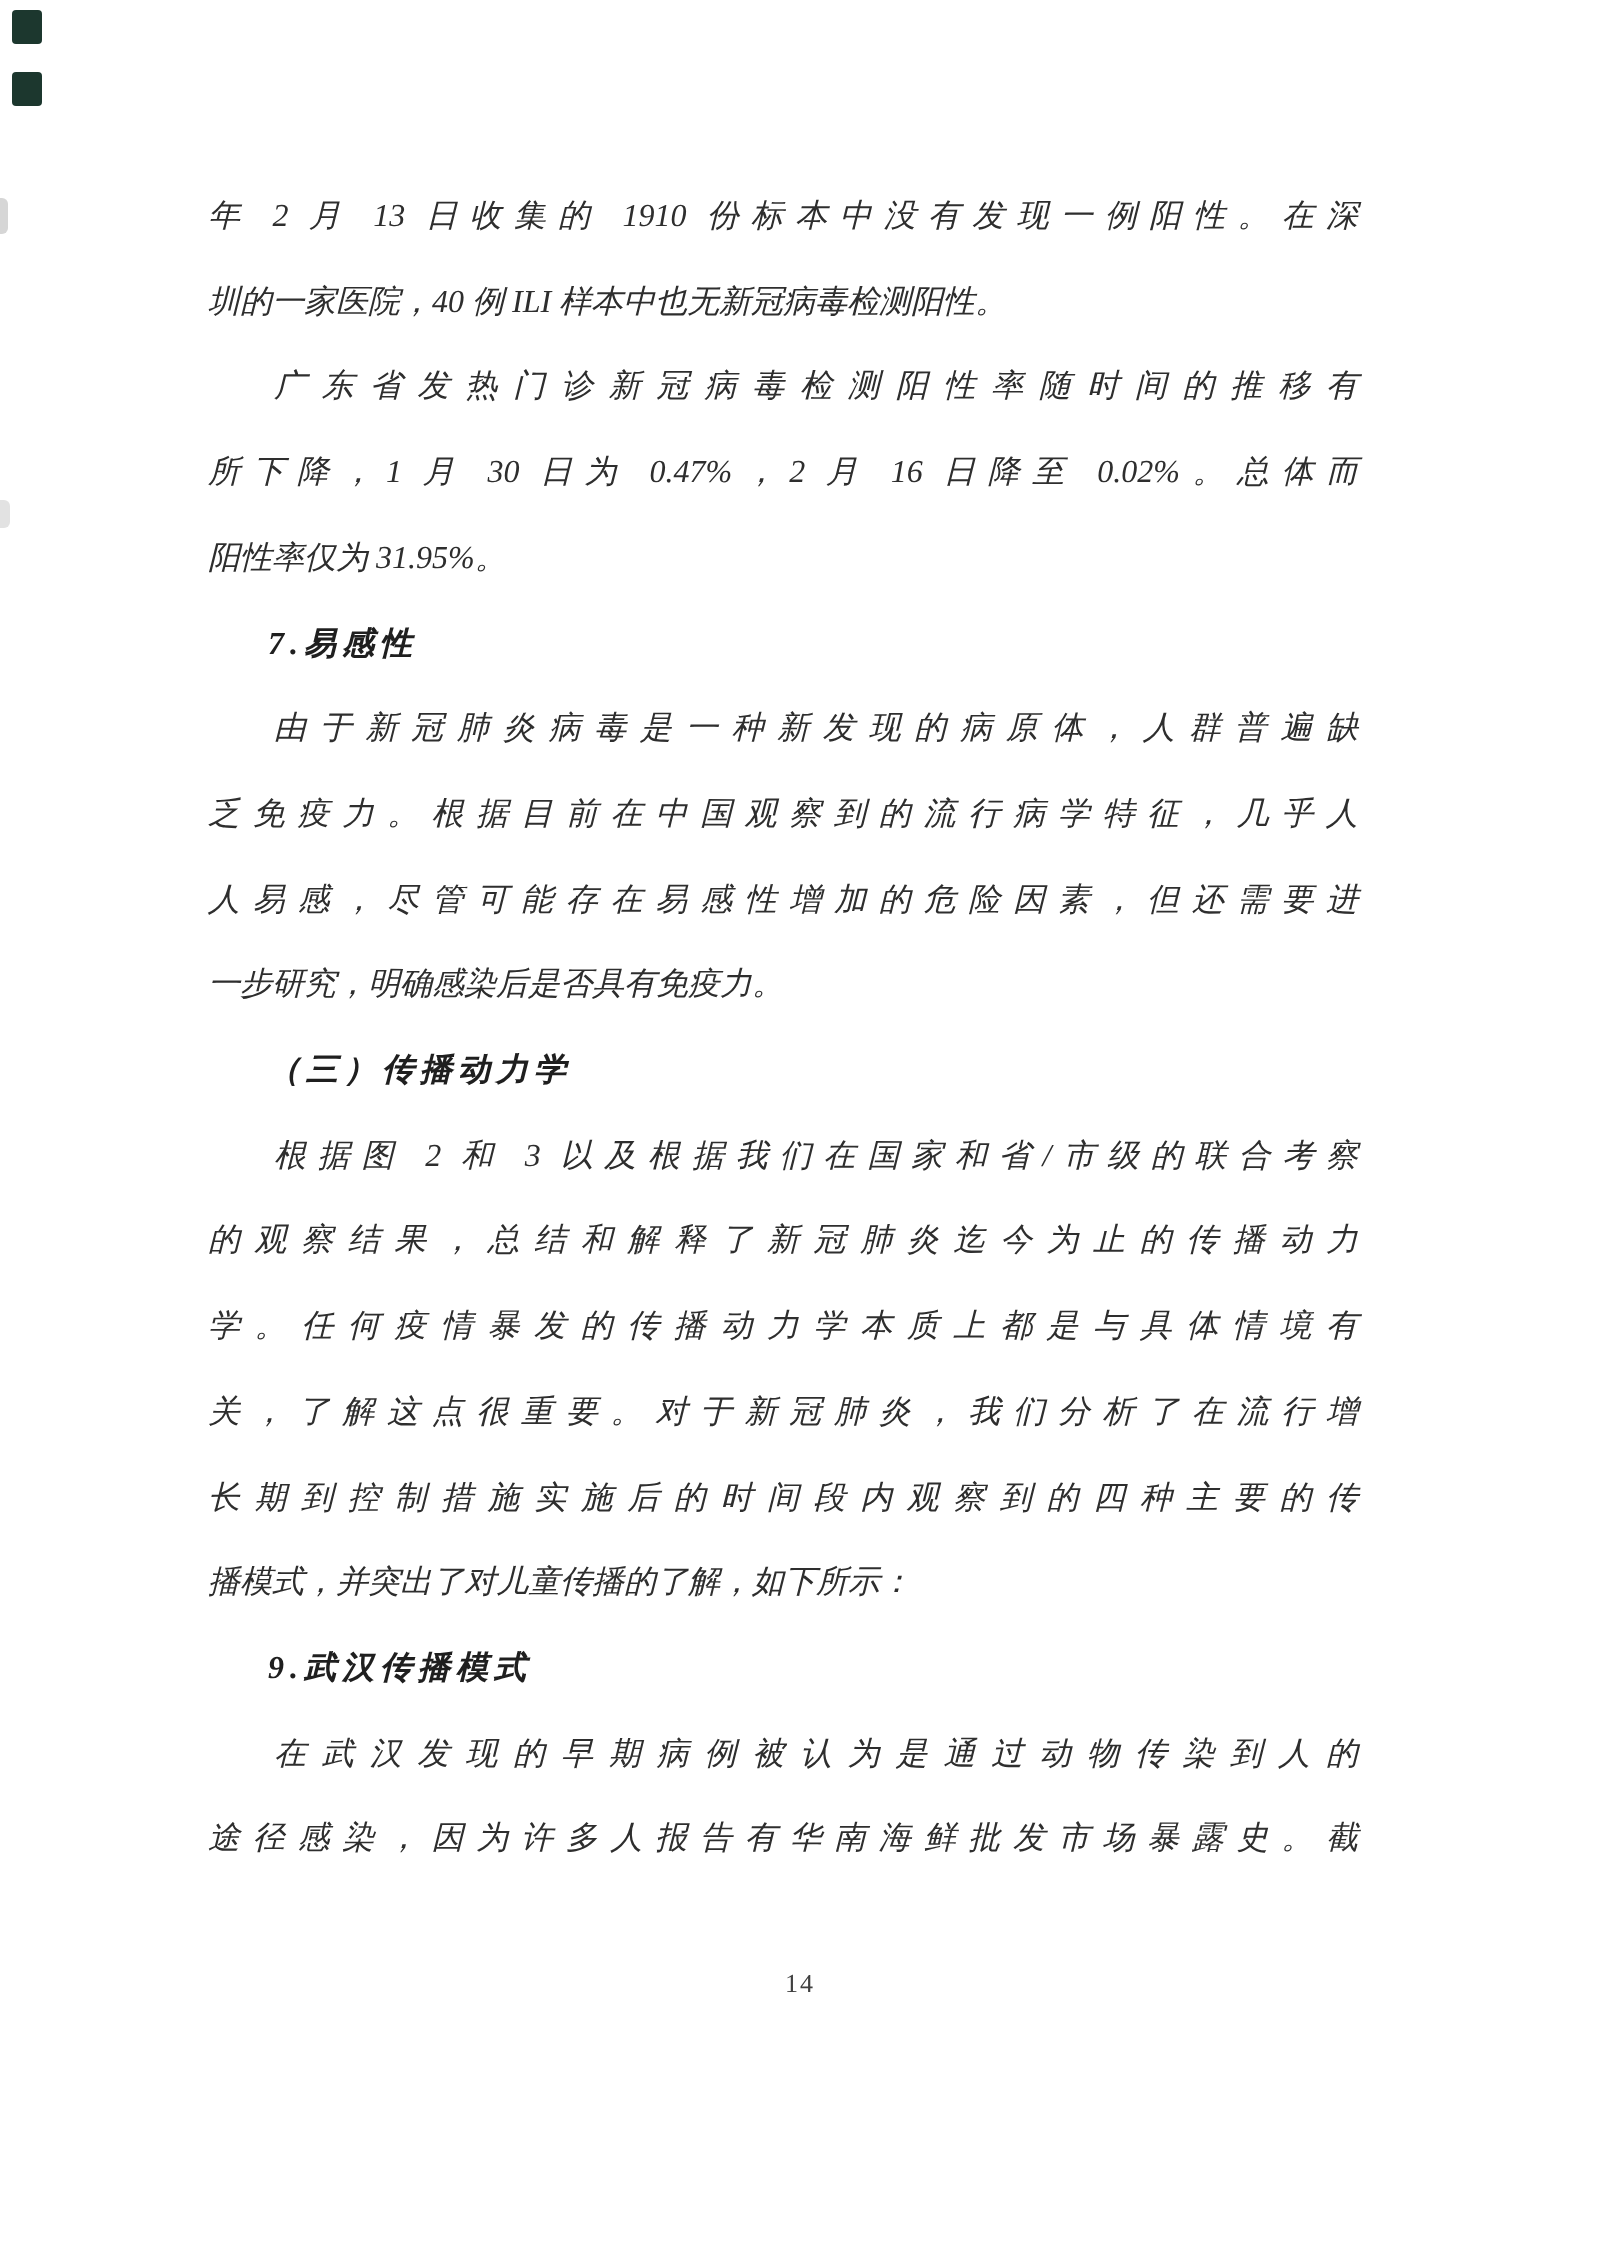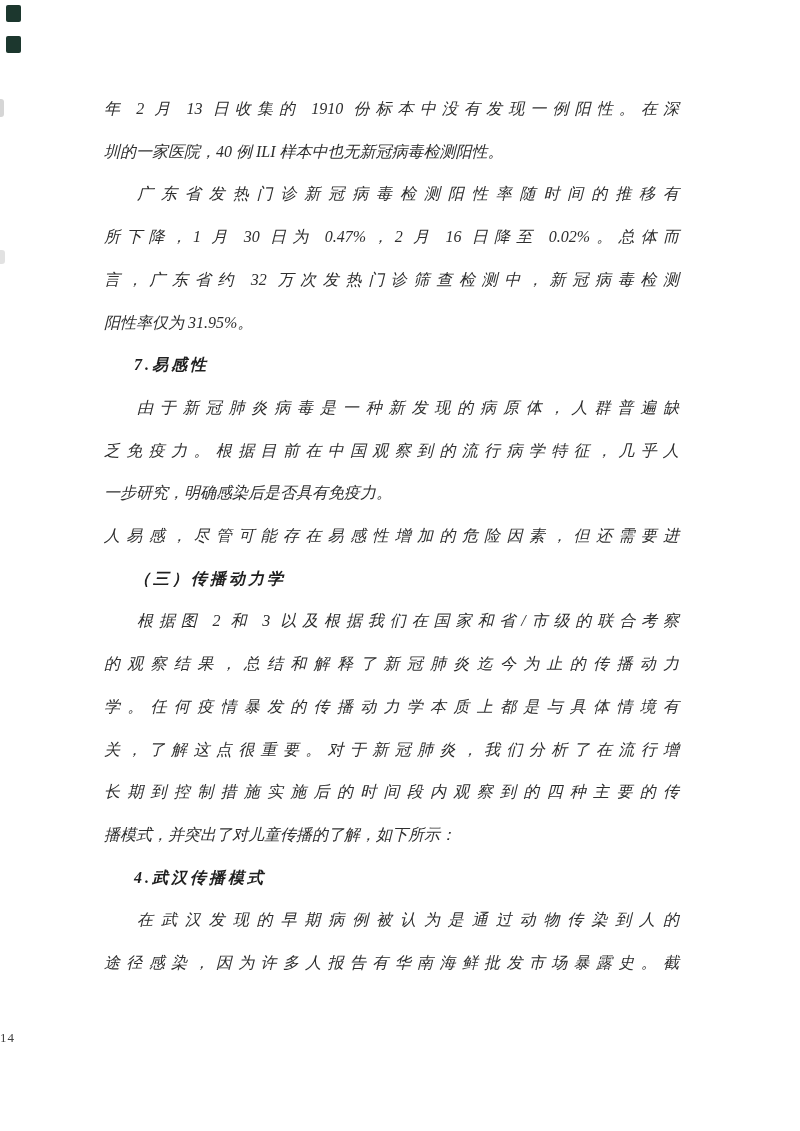--- a/index.html
+++ b/index.html
@@ -27,24 +27,24 @@
   .end { text-align: left; }
   .heading {
     font-weight: 700;
     color: #1f1f1f;
     text-indent: 30px;
     letter-spacing: 3px;
     text-align: left;
   }
   .page-number {
     position: absolute;
-    top: 1030px;
+    top: 984px;
     left: 0;
     width: 100%;
-    text-align: left;
+    text-align: center;
     font-size: 13px;
     letter-spacing: 1px;
     color: #404040;
   }
   
   .corner-mark {
     position: absolute;
     width: 15px;
     height: 17px;
     background: #1c372e;
@@ -68,34 +68,33 @@
   <div class="corner-mark m1"></div>
   <div class="corner-mark m2"></div>
   <div class="edge-smudge s1"></div>
   <div class="edge-smudge s2"></div>
 
   <div class="text-column">
       <div class="line j">年 2 月 13 日收集的 1910 份标本中没有发现一例阳性。在深</div>
       <div class="line end">圳的一家医院，40 例 ILI 样本中也无新冠病毒检测阳性。</div>
       <div class="line jf">广东省发热门诊新冠病毒检测阳性率随时间的推移有</div>
       <div class="line j">所下降，1 月 30 日为 0.47%，2 月 16 日降至 0.02%。总体而</div>
-      <div class="line j">言，广东省约 32 万次发热门诊筛查检测中，新冠病毒检测</div>
       <div class="line end">阳性率仅为 31.95%。</div>
       <div class="line heading">7.易感性</div>
       <div class="line jf">由于新冠肺炎病毒是一种新发现的病原体，人群普遍缺</div>
       <div class="line j">乏免疫力。根据目前在中国观察到的流行病学特征，几乎人</div>
+      <div class="line j">人易感，尽管可能存在易感性增加的危险因素，但还需要进</div>
       <div class="line end">一步研究，明确感染后是否具有免疫力。</div>
-      <div class="line j">人易感，尽管可能存在易感性增加的危险因素，但还需要进</div>
       <div class="line heading">（三）传播动力学</div>
       <div class="line jf">根据图 2 和 3 以及根据我们在国家和省/市级的联合考察</div>
       <div class="line j">的观察结果，总结和解释了新冠肺炎迄今为止的传播动力</div>
       <div class="line j">学。任何疫情暴发的传播动力学本质上都是与具体情境有</div>
       <div class="line j">关，了解这点很重要。对于新冠肺炎，我们分析了在流行增</div>
       <div class="line j">长期到控制措施实施后的时间段内观察到的四种主要的传</div>
       <div class="line end">播模式，并突出了对儿童传播的了解，如下所示：</div>
-      <div class="line heading">4.武汉传播模式</div>
+      <div class="line heading">9.武汉传播模式</div>
       <div class="line jf">在武汉发现的早期病例被认为是通过动物传染到人的</div>
       <div class="line j">途径感染，因为许多人报告有华南海鲜批发市场暴露史。截</div>
     </div>
 
   <div class="page-number">14</div>
 
 </div>
 
 </body></html>

